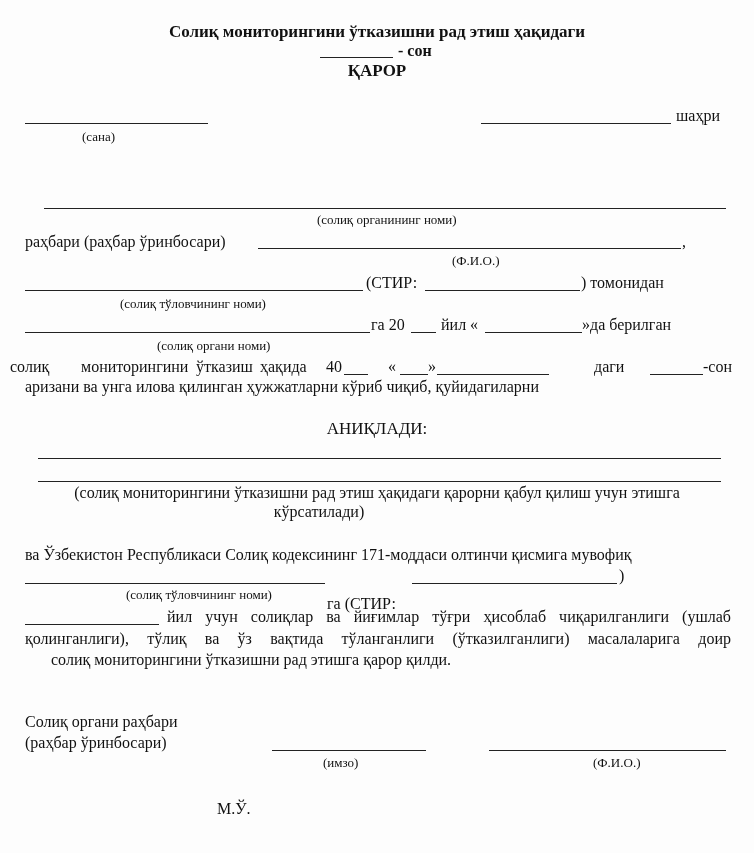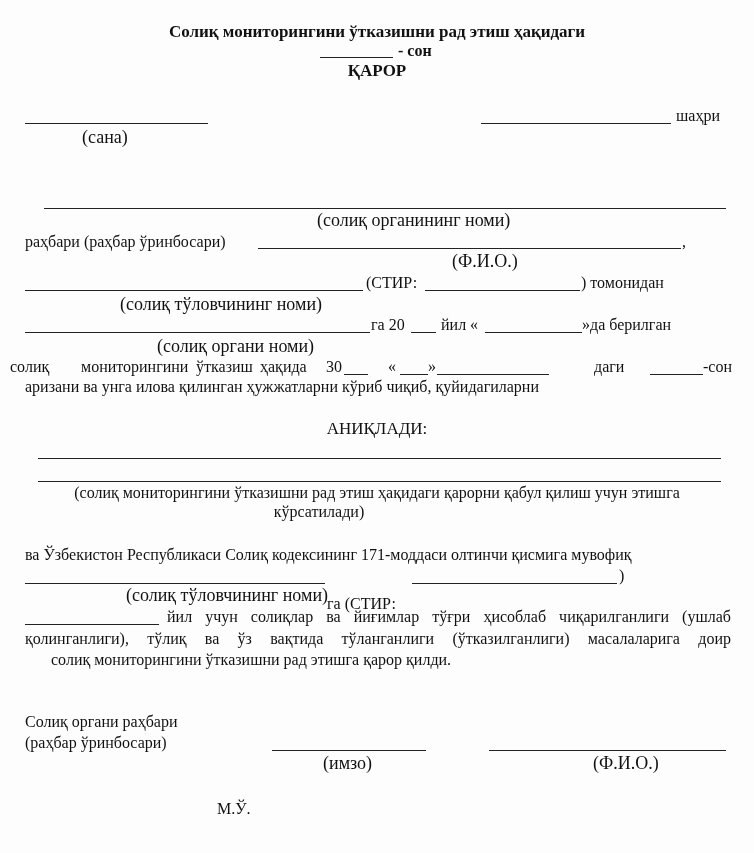--- a/index.html
+++ b/index.html
@@ -4,21 +4,21 @@
   <style>
     html, body { margin: 0; padding: 0; background: #fdfdfd; }
     body {
       width: 754px; height: 853px; position: relative; overflow: hidden;
       font-family: "Liberation Serif", "DejaVu Serif", serif;
       color: #111; font-size: 16px;
     }
     .abs { position: absolute; white-space: nowrap; line-height: 18px; }
     .bold { font-weight: bold; }
     .line { position: absolute; height: 0; border-top: 1px solid #222; }
-    .lbl { font-size: 18px; }
+    .lbl { font-size: 13px; }
     .center { text-align: center; }
     .justify { text-align: justify; text-align-last: justify; }
   </style>
 </head>
 <body>
 
 <div class="abs bold center" style="left:0;width:754px;top:23px;font-size:17px;">Солиқ мониторингини ўтказишни рад этиш ҳақидаги</div>
 <div class="line" style="left:320px;top:57px;width:73px;"></div>
 <div class="abs bold" style="left:398px;top:42px;font-size:16px;">- сон</div>
 <div class="abs bold center" style="left:0;width:754px;top:62px;font-size:17px;">ҚАРОР</div>
@@ -46,21 +46,21 @@
 <div class="line" style="left:411px;top:332px;width:25px;"></div>
 <div class="abs" style="left:441px;top:316px;">йил «</div>
 <div class="line" style="left:485px;top:332px;width:97px;"></div>
 <div class="abs" style="left:582px;top:316px;">»да берилган</div>
 <div class="abs lbl" style="left:157px;top:337px;">(солиқ органи номи)</div>
 
 <div class="abs" style="left:10px;top:358px;">солиқ</div>
 <div class="abs" style="left:81px;top:358px;">мониторингини</div>
 <div class="abs" style="left:196px;top:358px;">ўтказиш</div>
 <div class="abs" style="left:260px;top:358px;">ҳақида</div>
-<div class="abs" style="left:326px;top:358px;">30</div>
+<div class="abs" style="left:326px;top:358px;">40</div>
 <div class="line" style="left:344px;top:374px;width:24px;"></div>
 <div class="abs" style="left:388px;top:358px;">«</div>
 <div class="line" style="left:400px;top:374px;width:28px;"></div>
 <div class="abs" style="left:428px;top:358px;">»</div>
 <div class="line" style="left:437px;top:374px;width:112px;"></div>
 <div class="abs" style="left:594px;top:358px;">даги</div>
 <div class="line" style="left:650px;top:374px;width:53px;"></div>
 <div class="abs" style="left:703px;top:358px;">-сон</div>
 <div class="abs" style="left:25px;top:378px;">аризани ва унга илова қилинган ҳужжатларни кўриб чиқиб, қуйидагиларни</div>
 

